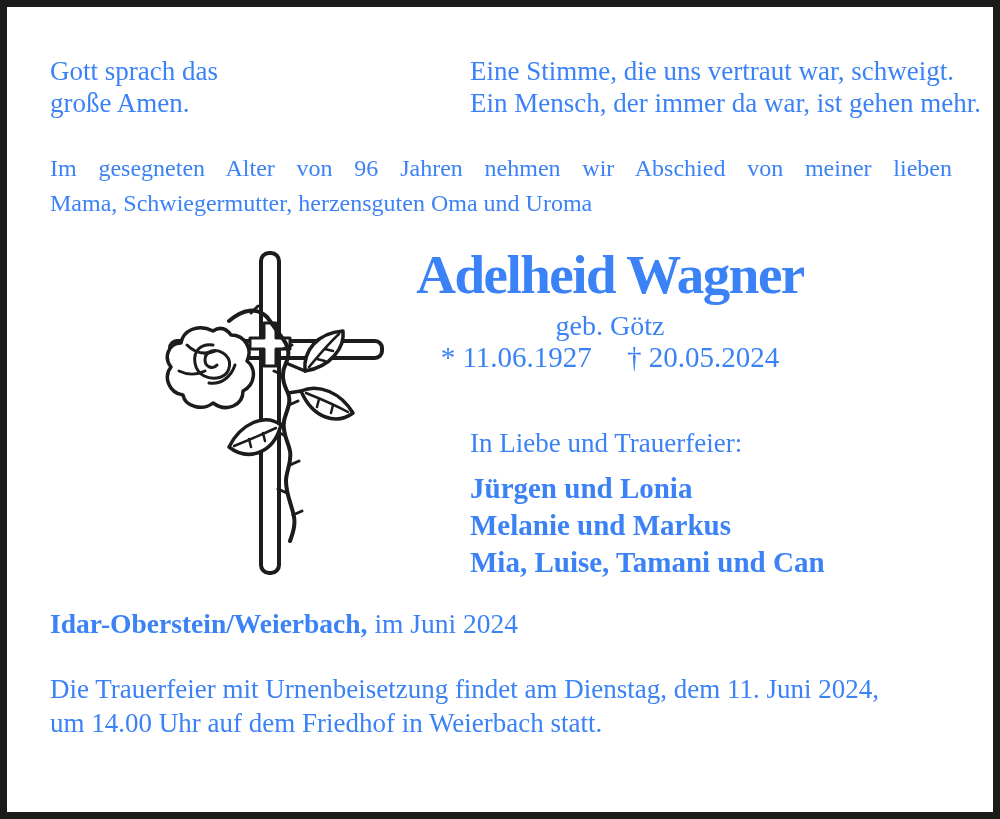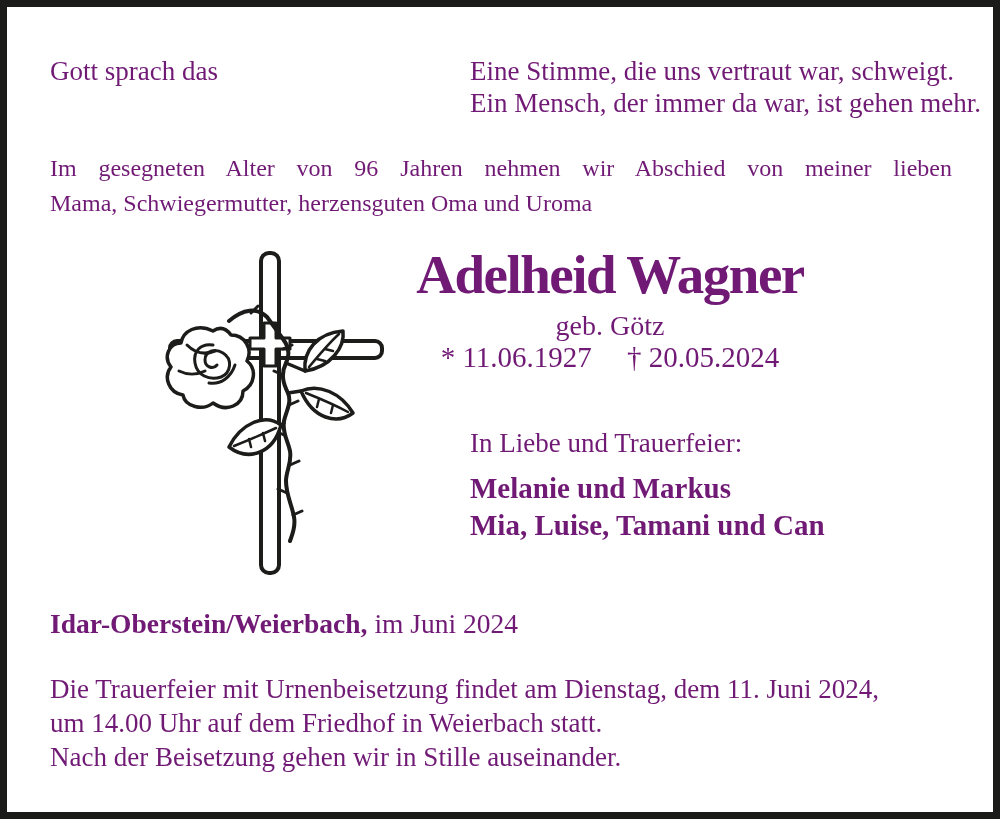--- a/index.html
+++ b/index.html
@@ -5,21 +5,21 @@
   html, body { margin: 0; padding: 0; background: #e8e8e8; }
   .notice {
     position: relative;
     width: 1000px;
     height: 819px;
     box-sizing: border-box;
     background: #ffffff;
     border: 7px solid #1b1b19;
     overflow: hidden;
     font-family: "Liberation Serif", "DejaVu Serif", serif;
-    color: #701a75;
+    color: #3b82f6;
   }
   .abs { position: absolute; }
   .verse { font-size: 27px; line-height: 32px; white-space: nowrap; }
   .verse-left  { left: 43px;  top: 48px; }
   .verse-right { left: 463px; top: 48px; }
 
   .intro { left: 43px; top: 144px; width: 902px; font-size: 24px; line-height: 35px; }
   .intro .justify-line { text-align: justify; text-align-last: justify; }
   .intro .plain-line { text-align: left; }
 
@@ -45,20 +45,21 @@
   svg .ln { stroke: #1c1c1a; fill: none; stroke-linecap: round; stroke-linejoin: round; }
   svg .solid { stroke: #1c1c1a; fill: #ffffff; stroke-linejoin: round; }
 </style>
 </head>
 <body>
 
 <div class="notice">
 
   <div class="abs verse verse-left">
     <div>Gott sprach das</div>
+    <div>große Amen.</div>
   </div>
 
   <div class="abs verse verse-right">
     <div>Eine Stimme, die uns vertraut war, schweigt.</div>
     <div>Ein Mensch, der immer da war, ist gehen mehr.</div>
   </div>
 
   <div class="abs intro">
     <div class="justify-line">Im gesegneten Alter von 96 Jahren nehmen wir Abschied von meiner lieben</div>
     <div class="plain-line">Mama, Schwiegermutter, herzensguten Oma und Uroma</div>
@@ -101,28 +102,28 @@
     <div class="maiden-name">geb. Götz</div>
     <div class="dates">
       <span class="birth">* 11.06.1927</span>
       <span class="death">† 20.05.2024</span>
     </div>
   </div>
 
   <div class="abs farewell-heading">In Liebe und Trauerfeier:</div>
 
   <div class="abs mourners">
+    <div>Jürgen und Lonia</div>
     <div>Melanie und Markus</div>
     <div>Mia, Luise, Tamani und Can</div>
   </div>
 
   <div class="abs place-date">
     <span class="place">Idar-Oberstein/Weierbach,</span>
     <span class="date">im Juni 2024</span>
   </div>
 
   <div class="abs funeral">
     <div>Die Trauerfeier mit Urnenbeisetzung findet am Dienstag, dem 11. Juni 2024,</div>
     <div>um 14.00 Uhr auf dem Friedhof in Weierbach statt.</div>
-    <div>Nach der Beisetzung gehen wir in Stille auseinander.</div>
   </div>
 
 </div>
 
 </body></html>

